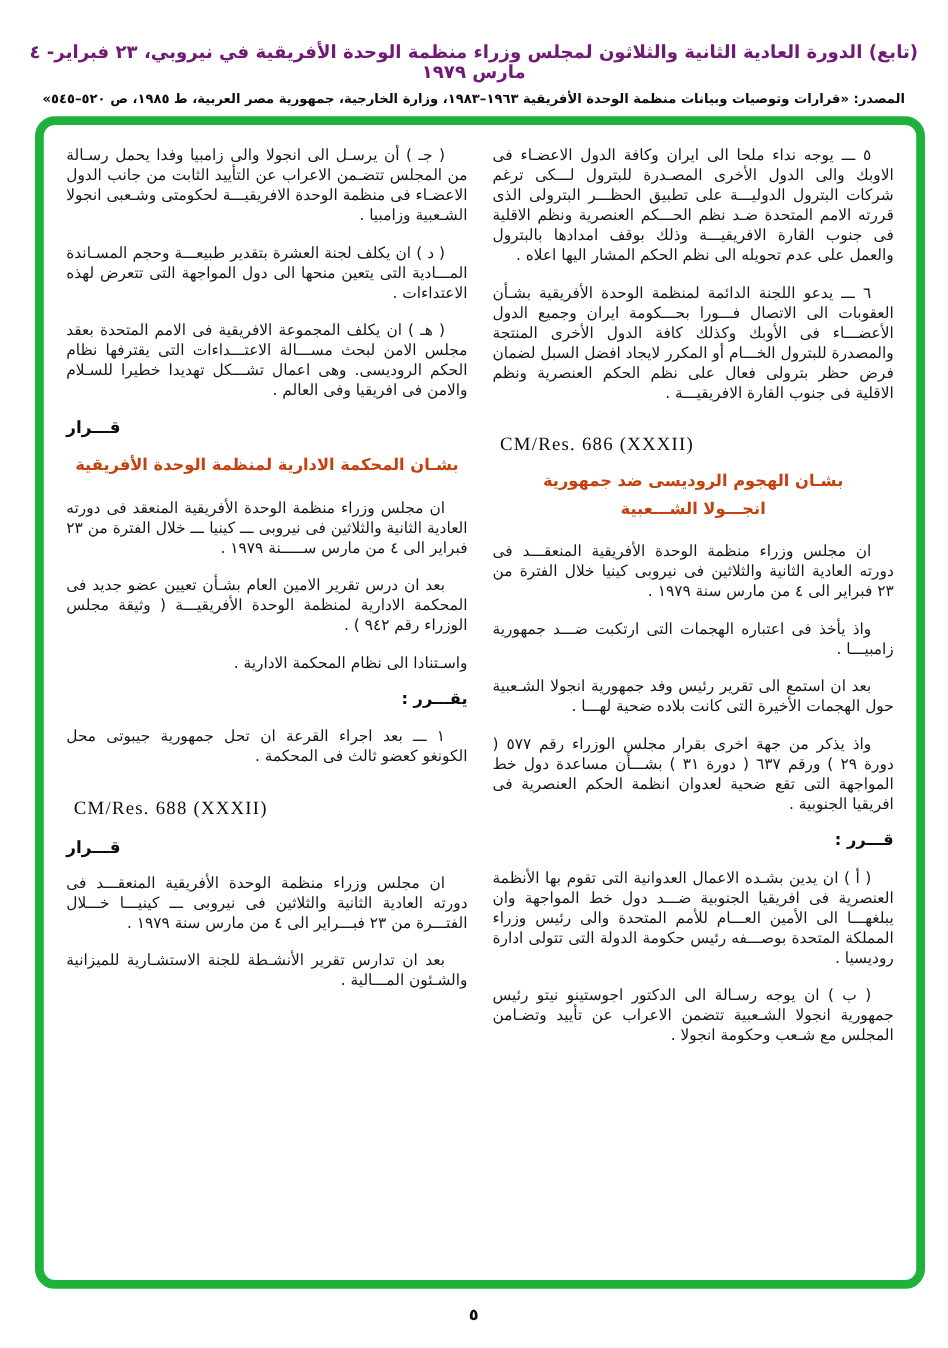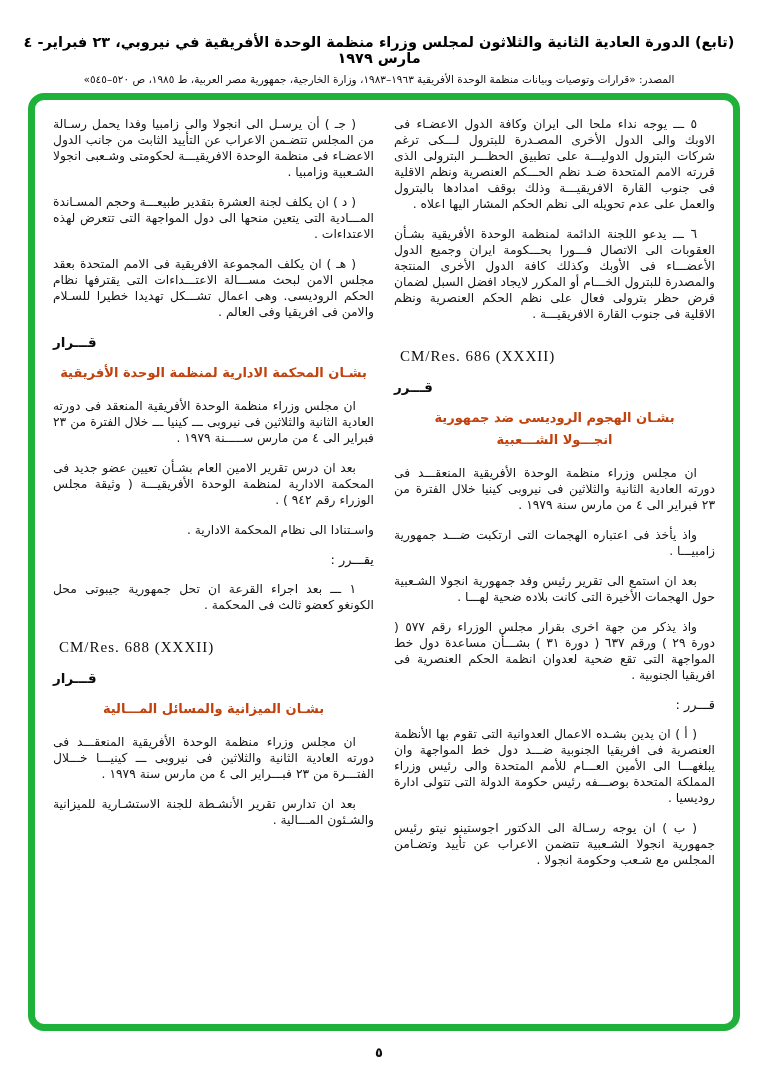--- a/index.html
+++ b/index.html
@@ -11,25 +11,25 @@
     color: #121212;
     overflow: hidden;
   }
   
   #header {
     position: absolute; top: 34px; left: 0; right: 0;
     text-align: center; direction: rtl;
   }
   .header-line1 {
     font-size: 14.5px; font-weight: bold; letter-spacing: 0;
-    color: #000000;
+    color: #701a75;
   }
   .header-line2 {
     margin-top: 7px;
-    font-size: 10.5px; font-weight: normal;
+    font-size: 10.5px; font-weight: bold;
     color: #0d0d0d;
   }
   
   #frame {
     position: absolute;
     left: 28px; top: 93px;
     width: 712px; height: 938px;
     box-sizing: border-box;
     border: 7px solid #1eb23a;
     border-radius: 16px;
@@ -66,21 +66,21 @@
     font-size: 13.5px; margin: 14px 0 12px 0;
     color: #0d0d0d;
   }
   .res-title {
     text-align: center; font-weight: bold;
     font-size: 13px; line-height: 22px;
     margin: 0 0 14px 0;
     color: #c2410c;
   }
   .decides {
-    font-weight: normal; font-size: 13px;
+    font-weight: bold; font-size: 13px;
     margin: 4px 0 14px 0; text-align: right;
     color: #0d0d0d;
   }
   
   #page-number {
     position: absolute; bottom: 18px; left: 0; right: 0;
     text-align: center;
     font-size: 13px; font-weight: bold; color: #0d0d0d;
   }
 </style>
@@ -95,21 +95,20 @@
   </div>
 
   <div id="frame">
     <div id="columns">
 
       <div class="col">
         <p class="para">٥ ـــ يوجه نداء ملحا الى ايران وكافة الدول الاعضـاء فى الاوبك والى الدول الأخرى المصـدرة للبترول لـــكى ترغم شركات البترول الدوليـــة على تطبيق الحظـــر البترولى الذى قررته الامم المتحدة ضـد نظم الحـــكم العنصرية ونظم الاقلية فى جنوب القارة الافريقيـــة وذلك بوقف امدادها بالبترول والعمل على عدم تحويله الى نظم الحكم المشار اليها اعلاه .</p>
         <p class="para">٦ ـــ يدعو اللجنة الدائمة لمنظمة الوحدة الأفريقية بشـأن العقوبات الى الاتصال فـــورا بحـــكومة ايران وجميع الدول الأعضـــاء فى الأوبك وكذلك كافة الدول الأخرى المنتجة والمصدرة للبترول الخـــام أو المكرر لايجاد افضل السبل لضمان فرض حظر بترولى فعال على نظم الحكم العنصرية ونظم الاقلية فى جنوب القارة الافريقيـــة .</p>
 
         <div class="cmres">CM/Res. 686 (XXXII)</div>
-        <div class="res-kind">قـــرر</div>
         <div class="res-title">
           <div>بشـان الهجوم الروديسى ضد جمهورية</div>
           <div>انجـــولا الشـــعبية</div>
         </div>
         <p class="para">ان مجلس وزراء منظمة الوحدة الأفريقية المنعقـــد فى دورته العادية الثانية والثلاثين فى نيروبى كينيا خلال الفترة من ٢٣ فبراير الى ٤ من مارس سنة ١٩٧٩ .</p>
         <p class="para">واذ يأخذ فى اعتباره الهجمات التى ارتكبت ضـــد جمهورية زامبيـــا .</p>
         <p class="para">بعد ان استمع الى تقرير رئيس وفد جمهورية انجولا الشـعبية حول الهجمات الأخيرة التى كانت بلاده ضحية لهـــا .</p>
         <p class="para">واذ يذكر من جهة اخرى بقرار مجلس الوزراء رقم ٥٧٧ ( دورة ٢٩ ) ورقم ٦٣٧ ( دورة ٣١ ) بشـــأن مساعدة دول خط المواجهة التى تقع ضحية لعدوان انظمة الحكم العنصرية فى افريقيا الجنوبية .</p>
         <div class="decides">قـــرر :</div>
         <p class="para">( أ ) ان يدين بشـده الاعمال العدوانية التى تقوم بها الأنظمة العنصرية فى افريقيا الجنوبية ضـــد دول خط المواجهة وان يبلغهـــا الى الأمين العـــام للأمم المتحدة والى رئيس وزراء المملكة المتحدة بوصـــفه رئيس حكومة الدولة التى تتولى ادارة روديسيا .</p>
@@ -124,21 +123,20 @@
         <div class="res-kind">قـــرار</div>
         <div class="res-title">بشـان المحكمة الادارية لمنظمة الوحدة الأفريقية</div>
         <p class="para">ان مجلس وزراء منظمة الوحدة الأفريقية المنعقد فى دورته العادية الثانية والثلاثين فى نيروبى ـــ كينيا ـــ خلال الفترة من ٢٣ فبراير الى ٤ من مارس ســـــنة ١٩٧٩ .</p>
         <p class="para">بعد ان درس تقرير الامين العام بشـأن تعيين عضو جديد فى المحكمة الادارية لمنظمة الوحدة الأفريقيـــة ( وثيقة مجلس الوزراء رقم ٩٤٢ ) .</p>
         <p class="para no-indent">واسـتنادا الى نظام المحكمة الادارية .</p>
         <div class="decides">يقـــرر :</div>
         <p class="para">١ ـــ بعد اجراء القرعة ان تحل جمهورية جيبوتى محل الكونغو كعضو ثالث فى المحكمة .</p>
 
         <div class="cmres">CM/Res. 688 (XXXII)</div>
         <div class="res-kind">قـــرار</div>
-        <div class="res-title">بشـان الميزانية والمسائل المـــالية</div>
         <p class="para">ان مجلس وزراء منظمة الوحدة الأفريقية المنعقـــد فى دورته العادية الثانية والثلاثين فى نيروبى ـــ كينيـــا خـــلال الفتـــرة من ٢٣ فبـــراير الى ٤ من مارس سنة ١٩٧٩ .</p>
         <p class="para">بعد ان تدارس تقرير الأنشـطة للجنة الاستشـارية للميزانية والشـئون المـــالية .</p>
       </div>
 
     </div>
   </div>
 
   <div id="page-number">٥</div>
 
 </div>

